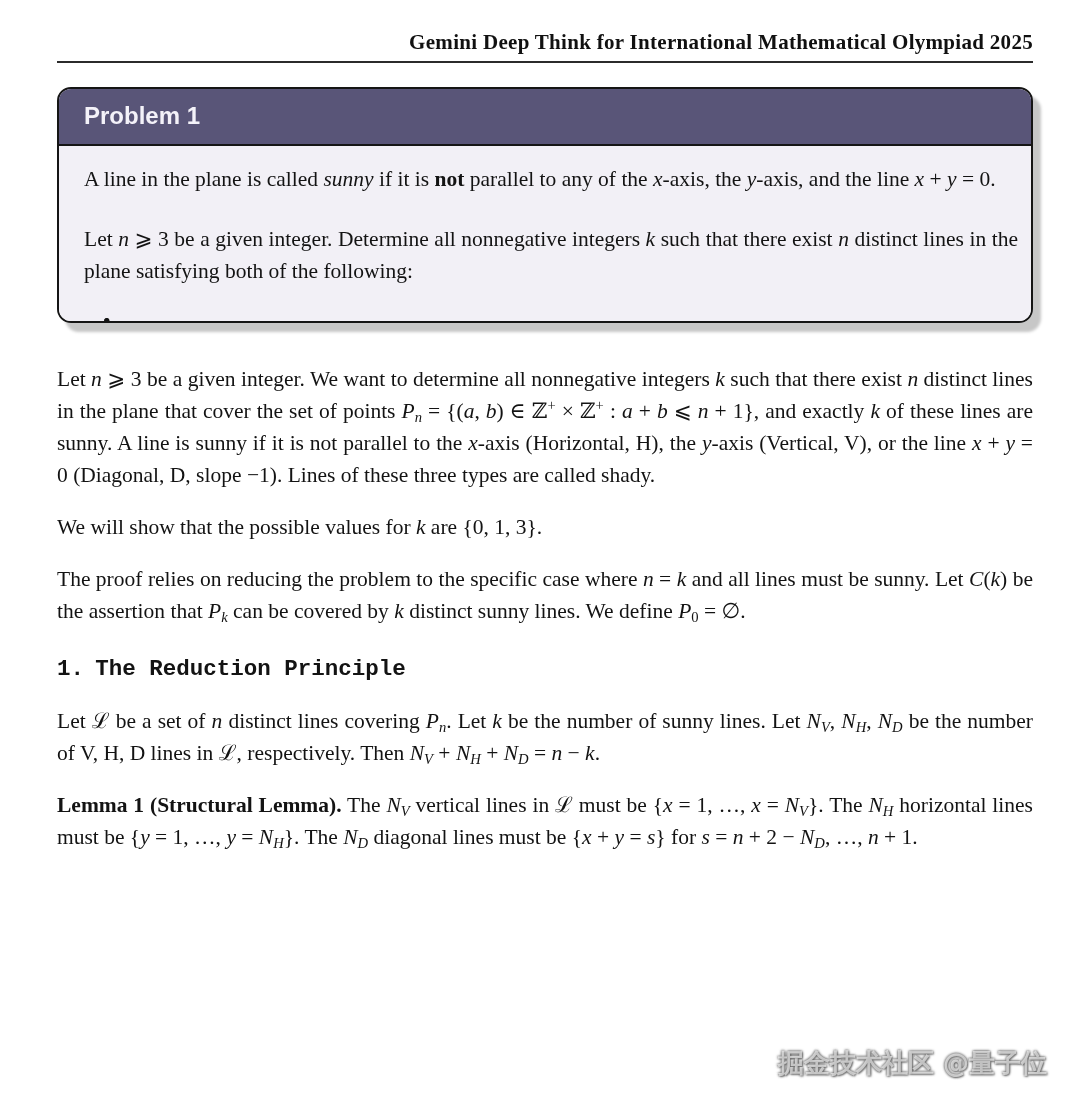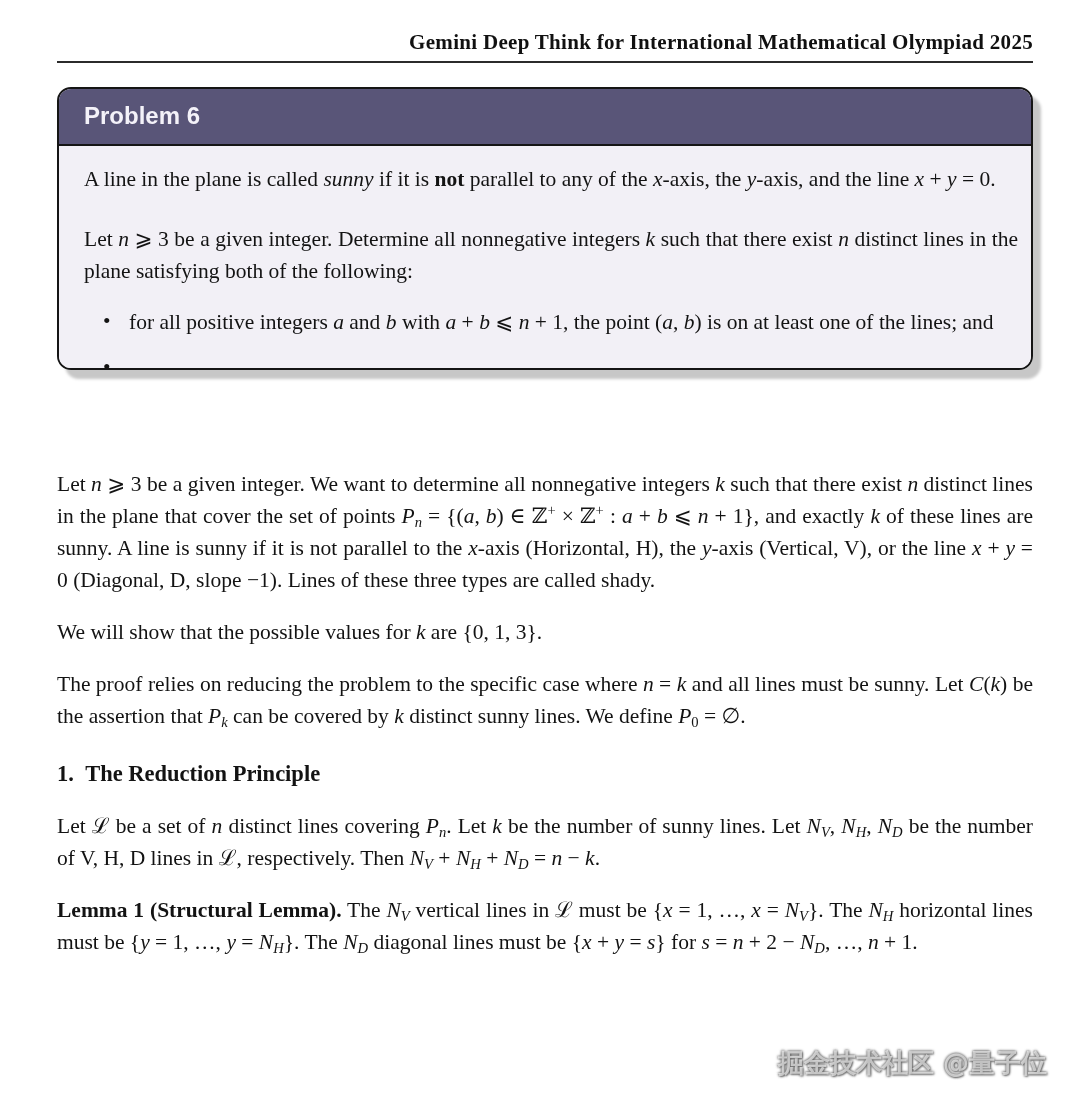--- a/index.html
+++ b/index.html
@@ -70,31 +70,32 @@
     padding-right: 2px;
   }
   .conditions li:last-child { margin-bottom: 0; }
   .conditions li .bullet-dot {
     position: absolute;
     left: -26px;
     top: -1px;
   }
   
   .solution {
-    margin-top: 98px;
+    margin-top: 40px;
     font-size: 21.5px;
     line-height: 32px;
     text-align: justify;
   }
   .solution p { margin: 0 0 20px 0; }
   .section-heading {
     font-size: 22.5px;
     font-weight: bold;
     margin: 26px 0 20px 0;
     text-align: left;
+    font-family: Liberation Mono, monospace;
   }
   sub, sup {
     font-size: 68%;
     line-height: 0;
   }
   sub { vertical-align: -0.25em; }
   sup { vertical-align: 0.55em; }
   
   .watermark {
     position: absolute;
@@ -117,29 +118,28 @@
 </head>
 <body>
 
 <div class="page">
 
   <h1 class="doc-title">Gemini Deep Think for International Mathematical Olympiad 2025</h1>
   <div class="title-rule"></div>
 
   <section class="problem-box">
     <div class="problem-box-header">
-      <span>Problem 6</span>
+      <span>Problem 1</span>
     </div>
     <div class="problem-box-body">
       <p>A line in the plane is called <i>sunny</i> if it is <b>not</b> parallel to any of the <i>x</i>-axis, the <i>y</i>-axis, and the line <i>x</i> + <i>y</i> = 0.</p>
       <p>Let <i>n</i> ⩾ 3 be a given integer. Determine all nonnegative integers <i>k</i> such that there exist <i>n</i> distinct lines in the plane satisfying both of the following:</p>
       <ul class="conditions">
         <li>
           <span class="bullet-dot">•</span>
-          <span>for all positive integers <i>a</i> and <i>b</i> with <i>a</i> + <i>b</i> ⩽ <i>n</i> + 1, the point (<i>a</i>, <i>b</i>) is on at least one of the lines; and</span>
         </li>
         <li>
           <span class="bullet-dot">•</span>
         </li>
       </ul>
     </div>
   </section>
 
   <main class="solution">
     <p>Let <i>n</i> ⩾ 3 be a given integer.  We want to determine all nonnegative integers <i>k</i> such that there exist <i>n</i> distinct lines in the plane that cover the set of points <i>P</i><sub><i>n</i></sub> = {(<i>a</i>, <i>b</i>) ∈ ℤ<sup>+</sup> × ℤ<sup>+</sup> : <i>a</i> + <i>b</i> ⩽ <i>n</i> + 1}, and exactly <i>k</i> of these lines are sunny.  A line is sunny if it is not parallel to the <i>x</i>-axis (Horizontal, H), the <i>y</i>-axis (Vertical, V), or the line <i>x</i> + <i>y</i> = 0 (Diagonal, D, slope −1).  Lines of these three types are called shady.</p>

